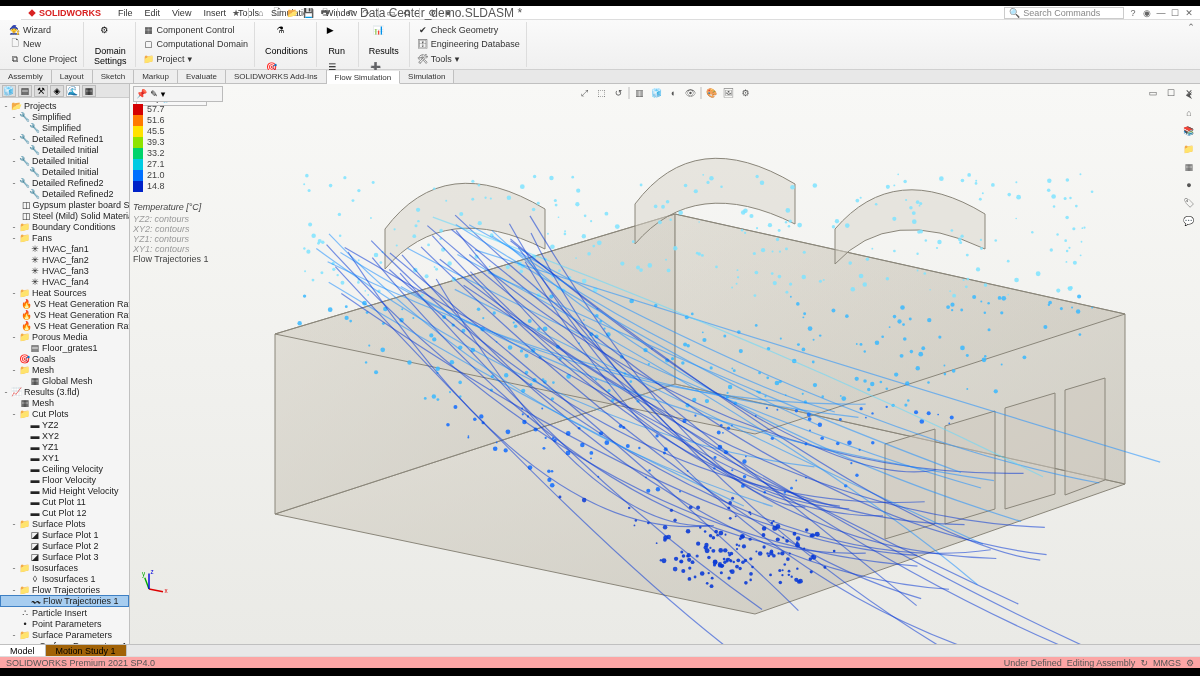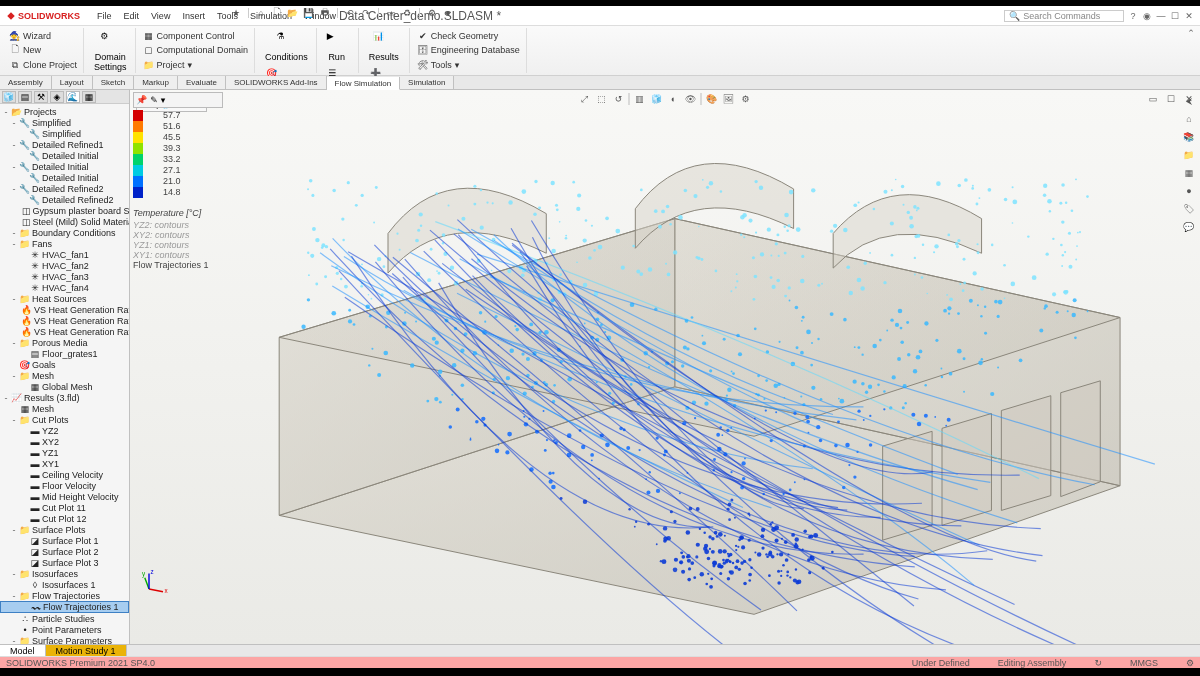--- a/index.html
+++ b/index.html
@@ -1,18 +1,18 @@
 <!DOCTYPE html>
 <html><head>
 <meta charset="utf-8">
 <style>
 * { margin:0; padding:0; box-sizing:border-box; font-family:"Segoe UI",Tahoma,sans-serif; font-size:9px; }
 body { width:1200px; height:676px; background:#000; overflow:hidden; position:relative; }
 .app { position:absolute; top:6px; left:0; width:1200px; height:662px; background:#fff; display:flex; flex-direction:column; }
-.titlebar { height:20px; background:#fff; display:flex; align-items:center; border-bottom:1px solid #ddd; }
+.titlebar { height:14px; background:#fff; display:flex; align-items:center; border-bottom:1px solid #ddd;margin-left:21px; }
 .logo { display:flex; align-items:center; gap:2px; padding:0 6px; font-weight:bold; color:#d82121; font-size:9px; }
 .logo svg { width:10px; height:10px; }
 .menus { display:flex; gap:6px; margin-left:8px; color:#333; }
 .menus span { cursor:pointer; padding:18px 3px; }
 .title-center { flex:1; text-align:left; color:#555; font-size:12px; }
 .title-tools { display:flex; align-items:center; gap:4px; padding-right:6px; }
 .search-box { border:1px solid #ccc; padding:0 4px; width:120px; height:12px; display:flex; align-items:center; color:#888; }
 .sys-icon { width:10px; height:10px; color:#666; display:flex; align-items:center; justify-content:center; }
 .quickbar { position:absolute; top:0; left:230px; height:14px; display:flex; align-items:center; gap:4px; }
 .qb-btn { width:12px; height:12px; display:flex; align-items:center; justify-content:center; color:#555; }
@@ -48,35 +48,35 @@
 .vp-toolbar { position:absolute; top:2px; left:50%; transform:translateX(-50%); display:flex; gap:3px; align-items:center; }
 .vp-btn { width:14px; height:14px; display:flex; align-items:center; justify-content:center; color:#555; }
 .vp-sep { width:1px; height:12px; background:#bbb; }
 .vp-right-tools { position:absolute; right:4px; top:4px; display:flex; flex-direction:column; gap:4px; }
 .vp-ctx { position:absolute; left:6px; top:6px; background:#f8f8f8; border:1px solid #bbb; padding:2px; display:flex; gap:3px; align-items:center; }
 
 .legend { position:absolute; left:133px; top:2px; width:90px; background:rgba(255,255,255,0.0); z-index:5; font-size:8px; }
 .legend-bar { display:flex; }
 .colorbar { width:10px; display:flex; flex-direction:column; }
 .colorbar div { flex:1; }
-.legend-vals { display:flex; flex-direction:column; justify-content:space-between; padding-left:20px; color:#444; }
+.legend-vals { display:flex; flex-direction:column; justify-content:space-between; padding-left:4px; color:#444; }
 .legend-vals span { height:11px; line-height:11px; }
 .legend-title { color:#444; margin-top:10px;font-style:italic; }
 .legend-items { color:#999; font-style:italic; margin-top:2px; }
 .legend-items .on { color:#444; font-style:normal; }
 .legend-ctx { background:#f4f4f4; border:1px solid #bbb; padding:2px; display:flex; gap:3px; margin-bottom:2px; font-size:8px; }
 
 .canvas3d { position:absolute; inset:0; }
 .canvas3d svg { width:100%; height:100%; }
 
 .bottombar { height:12px; background:#e8e8e8; border-top:1px solid #c0c0c0; display:flex; align-items:center; font-size:8px; }
-.btab { padding:0 10px; border-right:1px solid #c0c0c0; cursor:pointer; background:#eab308; height:100%; display:flex; align-items:center; }
+.btab { padding:0 10px; border-right:1px solid #c0c0c0; cursor:pointer; background:#a16207; height:100%; display:flex; align-items:center; }
 .btab.active { background:#fff; }
 .status { height:12px; background:#fca5a5; border-top:1px solid #ddd; display:flex; align-items:center; padding:0 6px; justify-content:space-between; font-size:8px; color:#555; }
-.status .sright { display:flex; gap:28px; align-items:center; }
+.status .sright { display:flex; gap:5px; align-items:center; }
 </style>
 </head>
 <body>
 
 <div class="app">
 
   <div class="titlebar">
     <div class="logo">
       <svg viewBox="0 0 24 24">
           <path fill="#d82121" d="M3 12l9-9 9 9-9 9z"></path>
@@ -486,21 +486,21 @@
             <span>Flow Trajectories</span>
           </div>
           <div class="tn ind2 sel">
             <span class="tw"></span>
             <span class="ti">〰</span>
             <span>Flow Trajectories 1</span>
           </div>
           <div class="tn ind1">
             <span class="tw"></span>
             <span class="ti">∴</span>
-            <span>Particle Studies</span>
+            <span>Particle Insert</span>
           </div>
           <div class="tn ind1">
             <span class="tw"></span>
             <span class="ti">•</span>
             <span>Point Parameters</span>
           </div>
           <div class="tn ind1">
             <span class="tw">-</span>
             <span class="ti">📁</span>
             <span>Surface Parameters</span>

